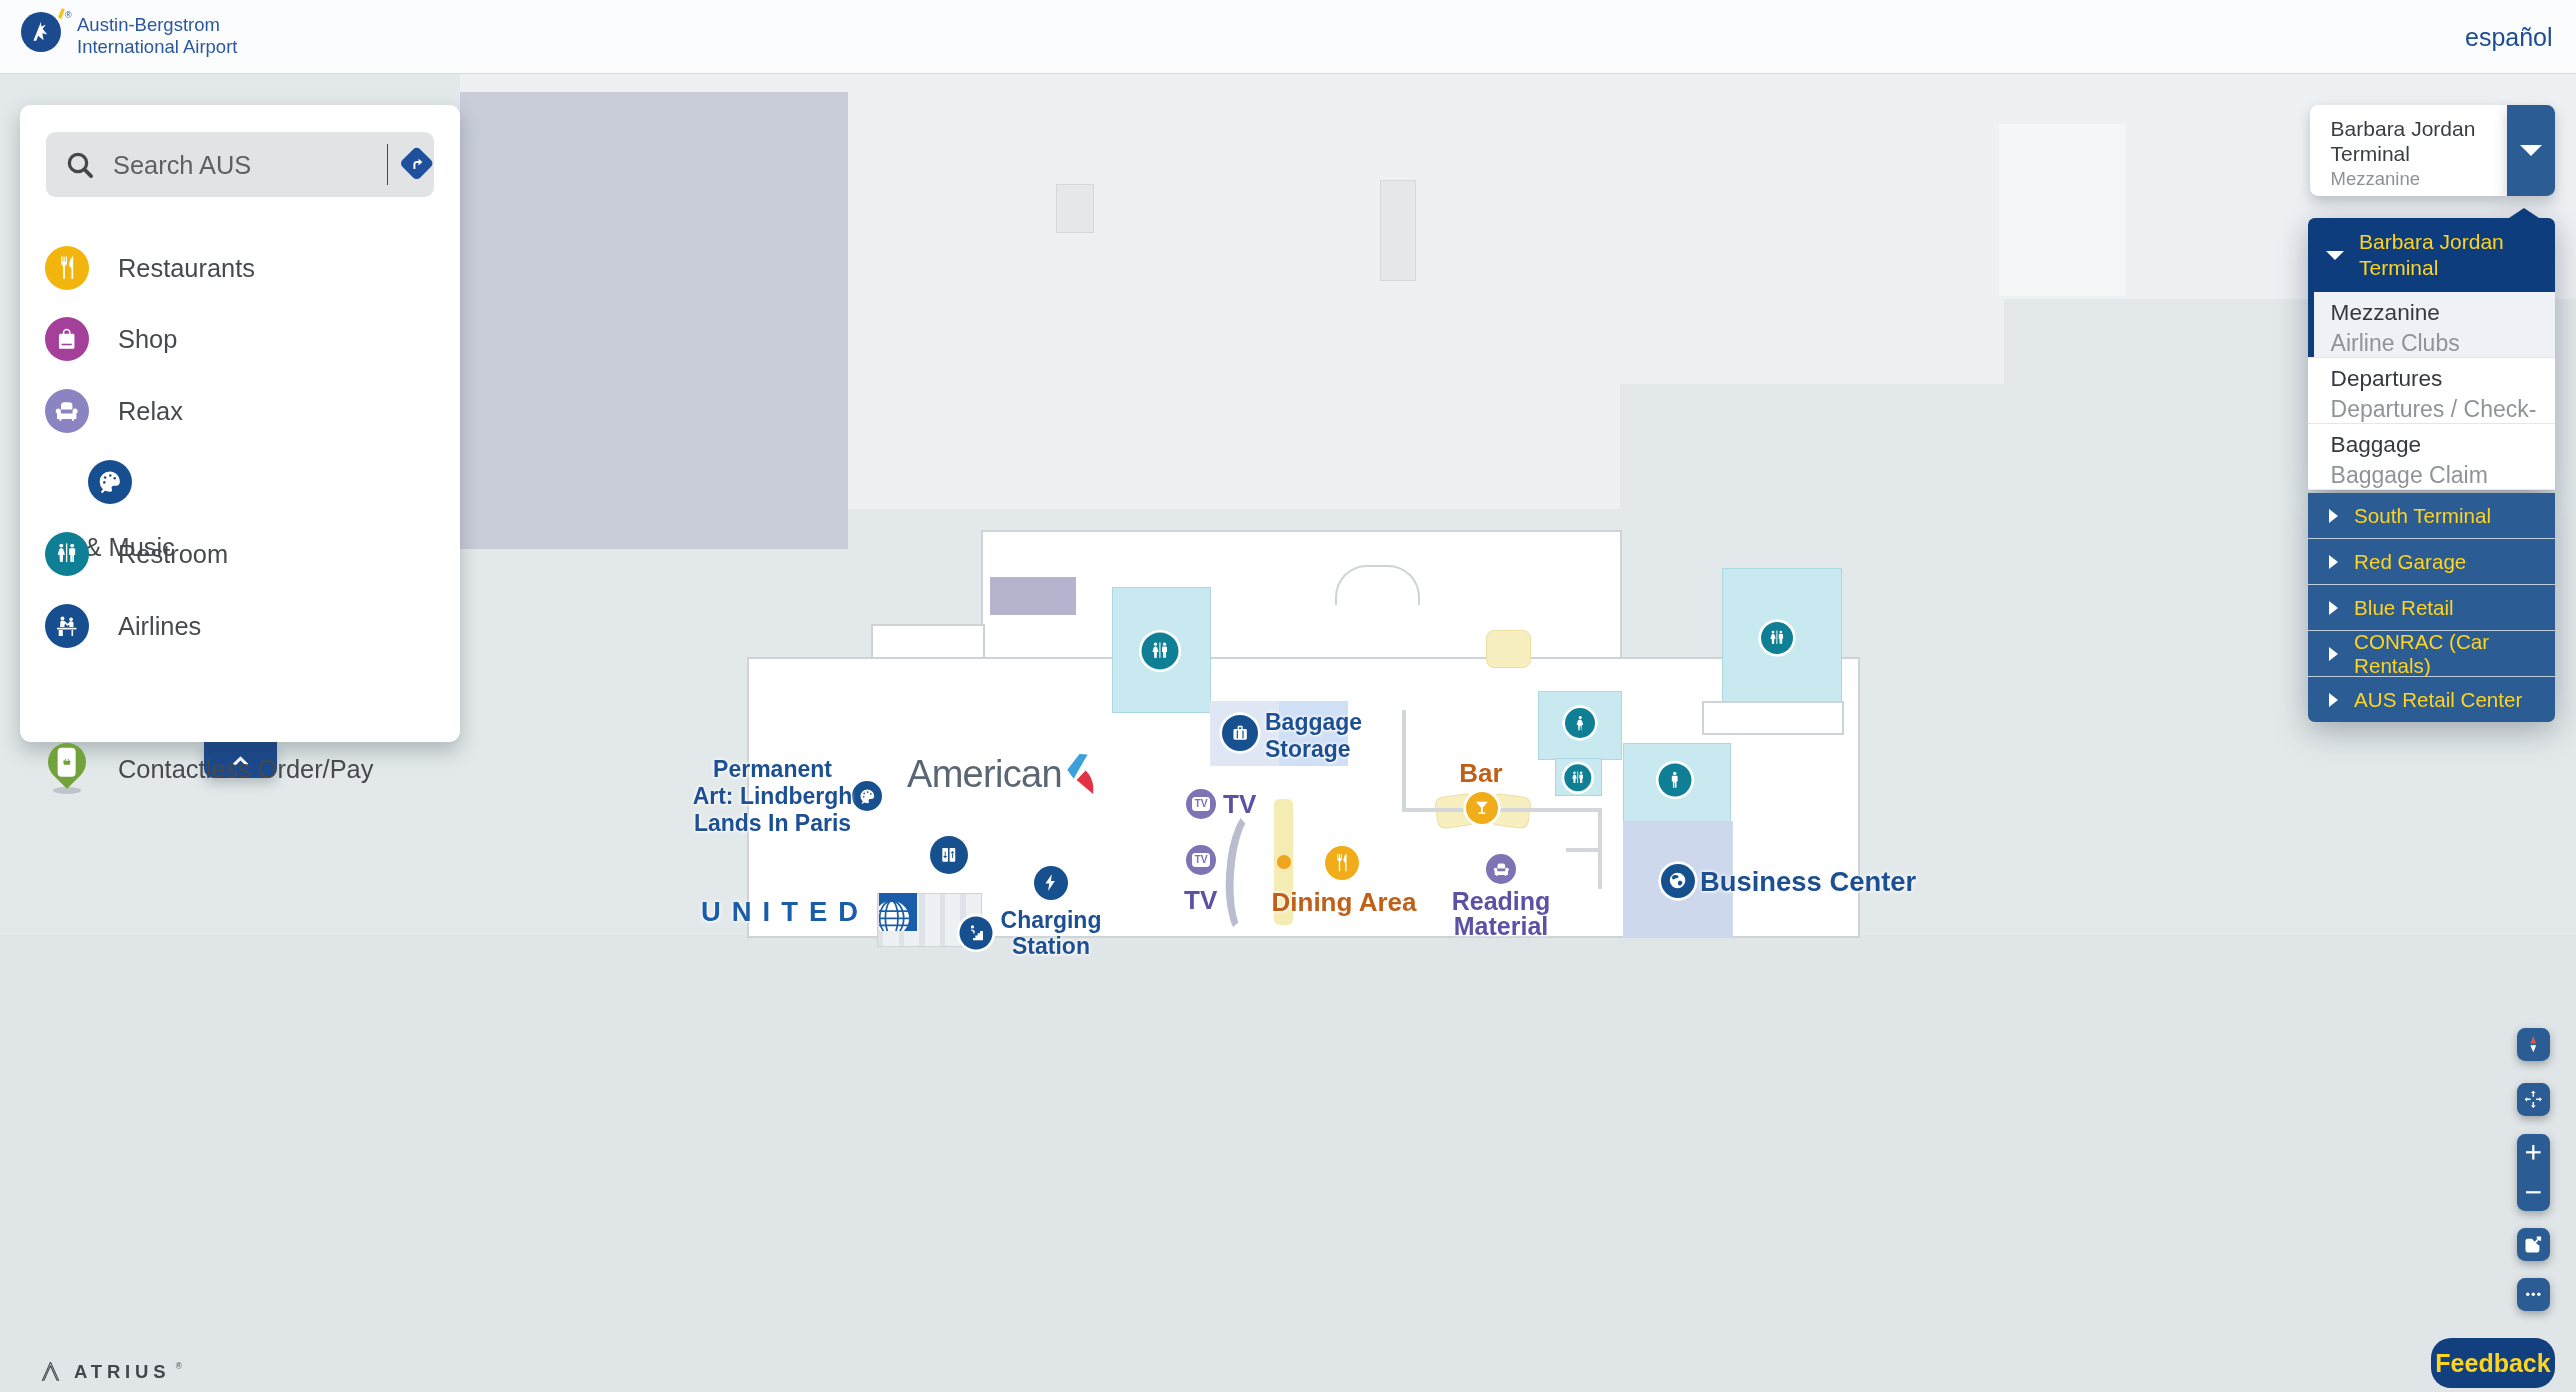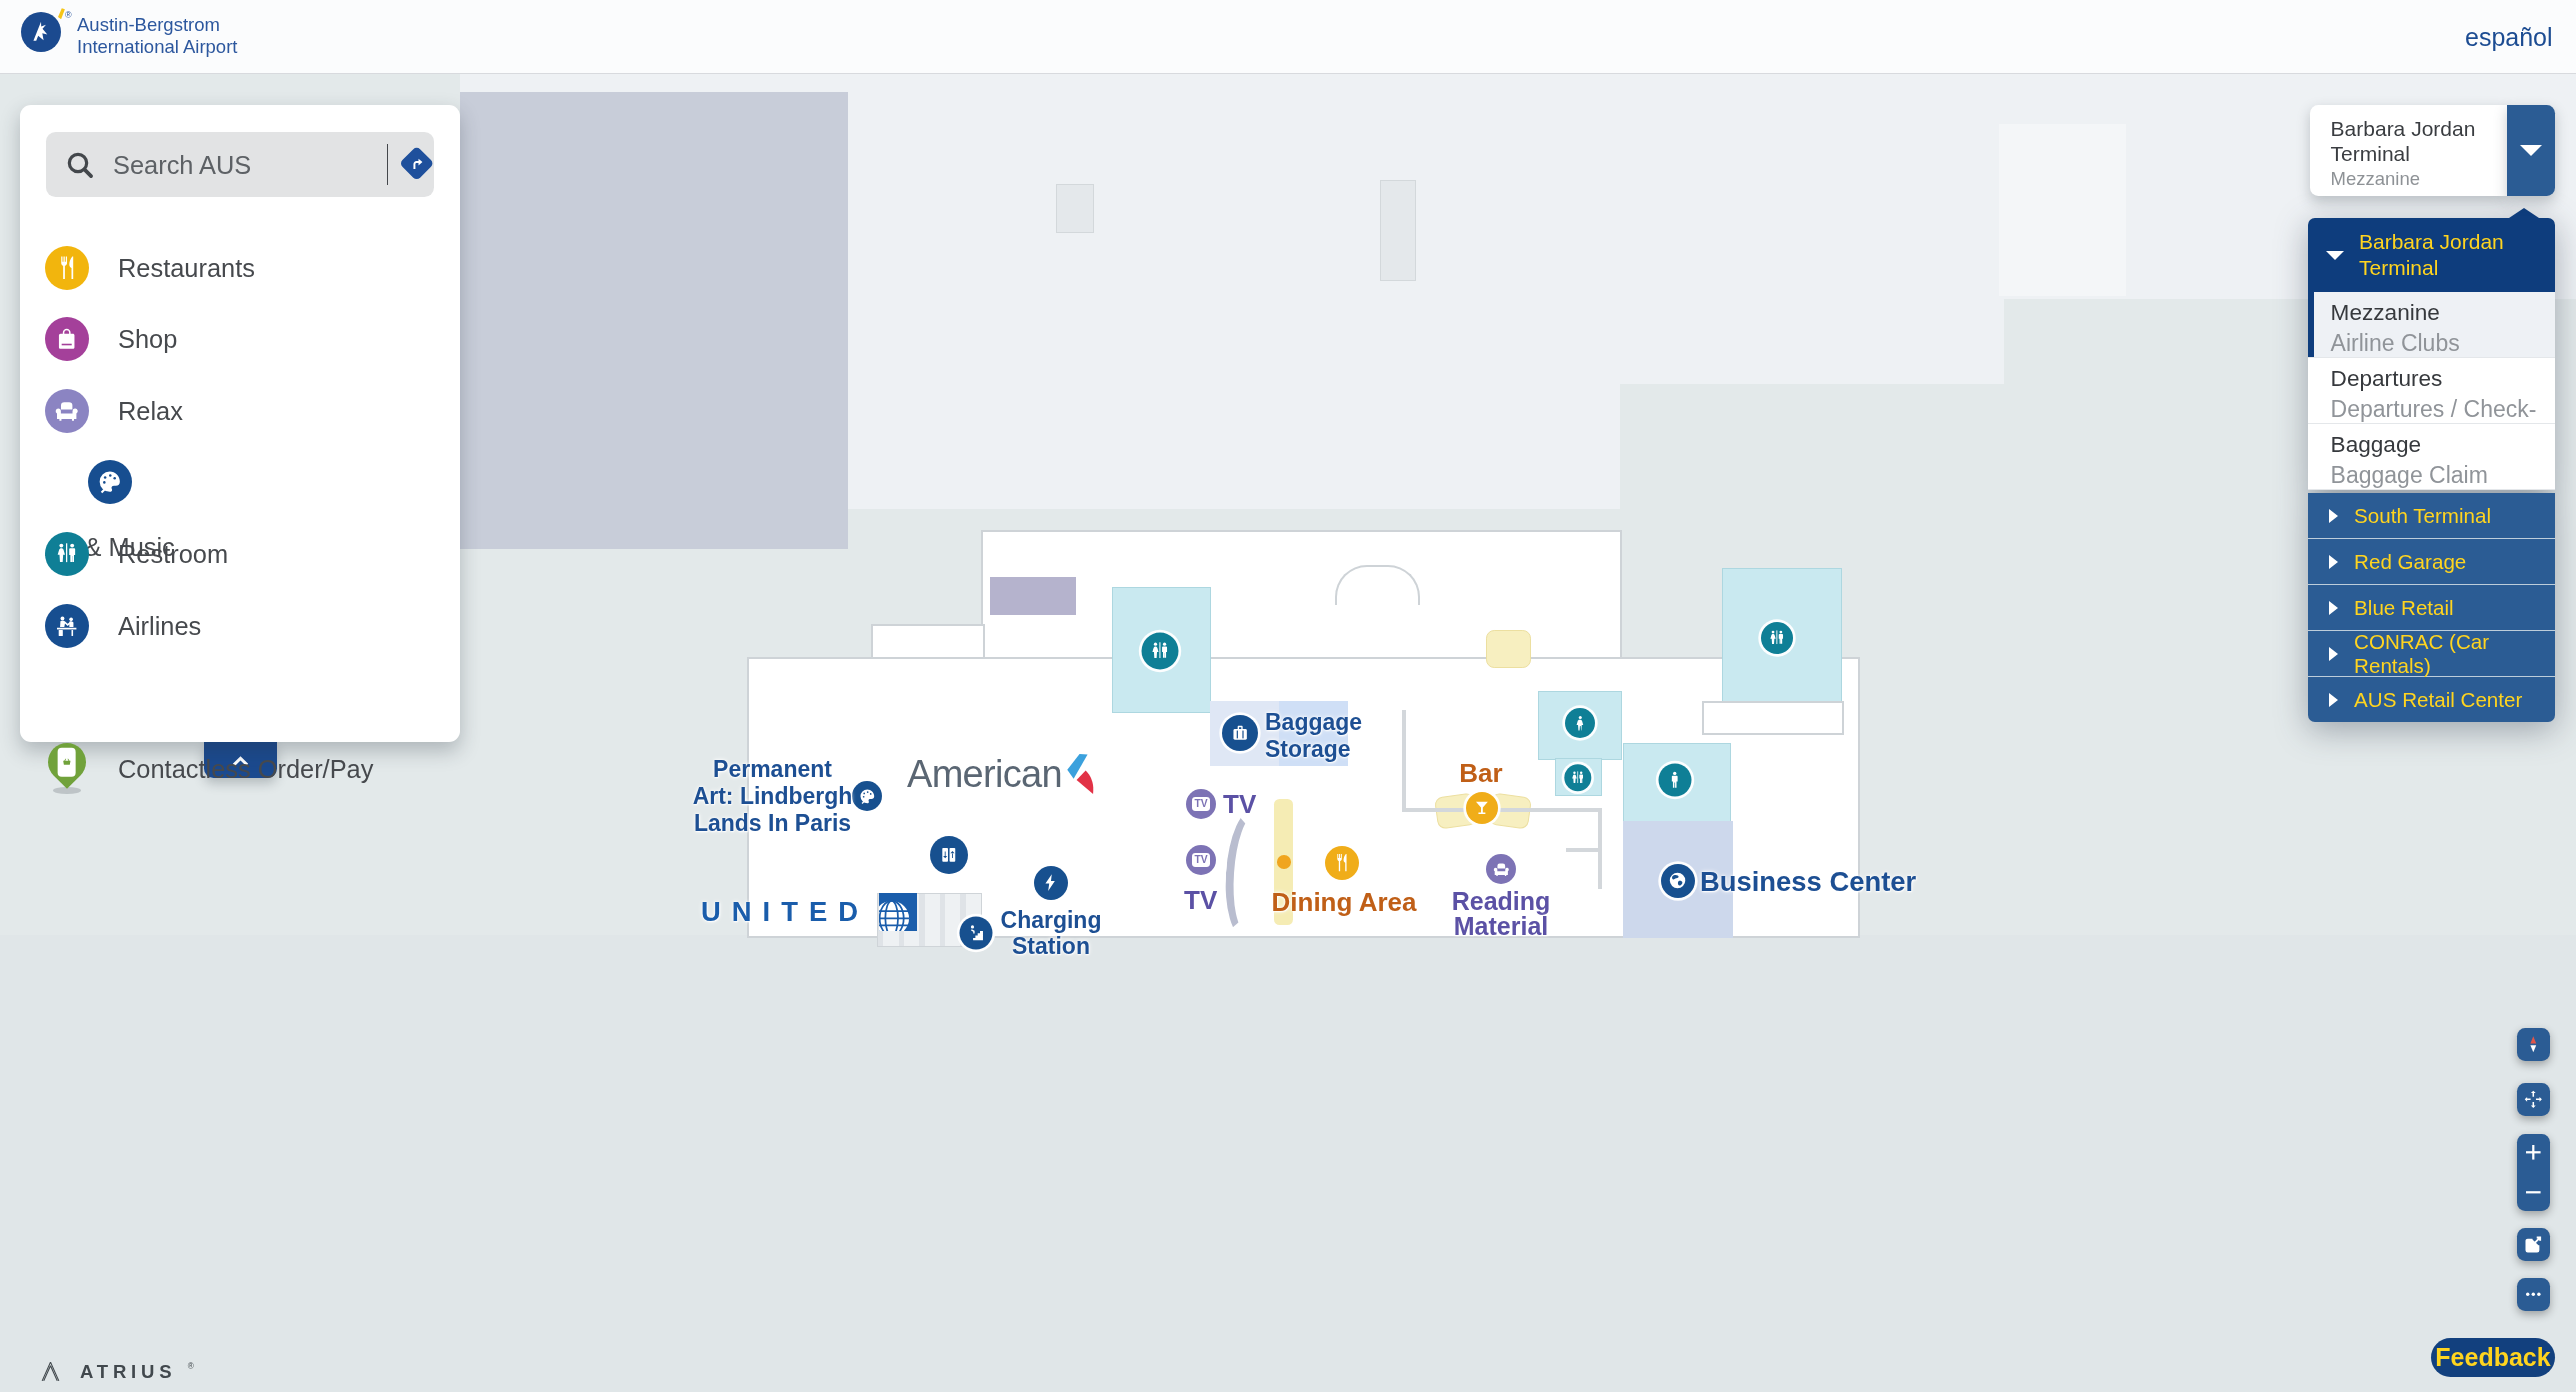--- a/index.html
+++ b/index.html
@@ -111,25 +111,25 @@
   .loc-arrow{width:0;height:0;border-top:7.5px solid transparent;border-bottom:7.5px solid transparent;
     border-left:9px solid #fff;margin-left:20.6px;}
   .loc-label{margin-left:16.5px;color:#ffd41f;font-size:20.6px;font-weight:500;}
 
   
   .ctl{left:2517px;width:33px;background:#2b5c94;border-radius:8.2px;display:flex;flex-direction:column;
     align-items:center;justify-content:center;cursor:pointer;z-index:22;box-shadow:0 3.4px 8.2px rgba(0,0,0,.3);}
   .ctl svg{width:20.6px;height:20.6px;fill:#fff;}
   #ctl-zoom{height:77px;justify-content:space-between;padding:8.2px 0;box-sizing:border-box;}
 
-  #feedback{left:2431px;top:1338px;width:124px;height:39px;background:#12407e;border-radius:20px;
+  #feedback{left:2431px;top:1338px;width:124px;height:50px;background:#12407e;border-radius:20px;
     display:flex;align-items:center;justify-content:center;cursor:pointer;z-index:22;}
   #feedback span{color:#ffd41f;font-size:25px;font-weight:600;}
 
-  #footer{left:38px;top:1359px;display:flex;align-items:center;gap:17px;z-index:22;color:#41484d;}
+  #footer{left:38px;top:1359px;display:flex;align-items:center;gap:11px;z-index:22;color:#41484d;}
   #footer svg{width:25px;height:25px;fill:none;stroke:#41484d;stroke-width:1.1px;}
   #footer .ftxt{font-size:18.5px;font-weight:600;letter-spacing:4.8px;}
   #footer .freg{font-size:8.2px;margin-left:-5.5px;margin-top:-9.6px;}
 </style>
 </head>
 <body>
 
 <div id="stage">
 
   <div id="map">

